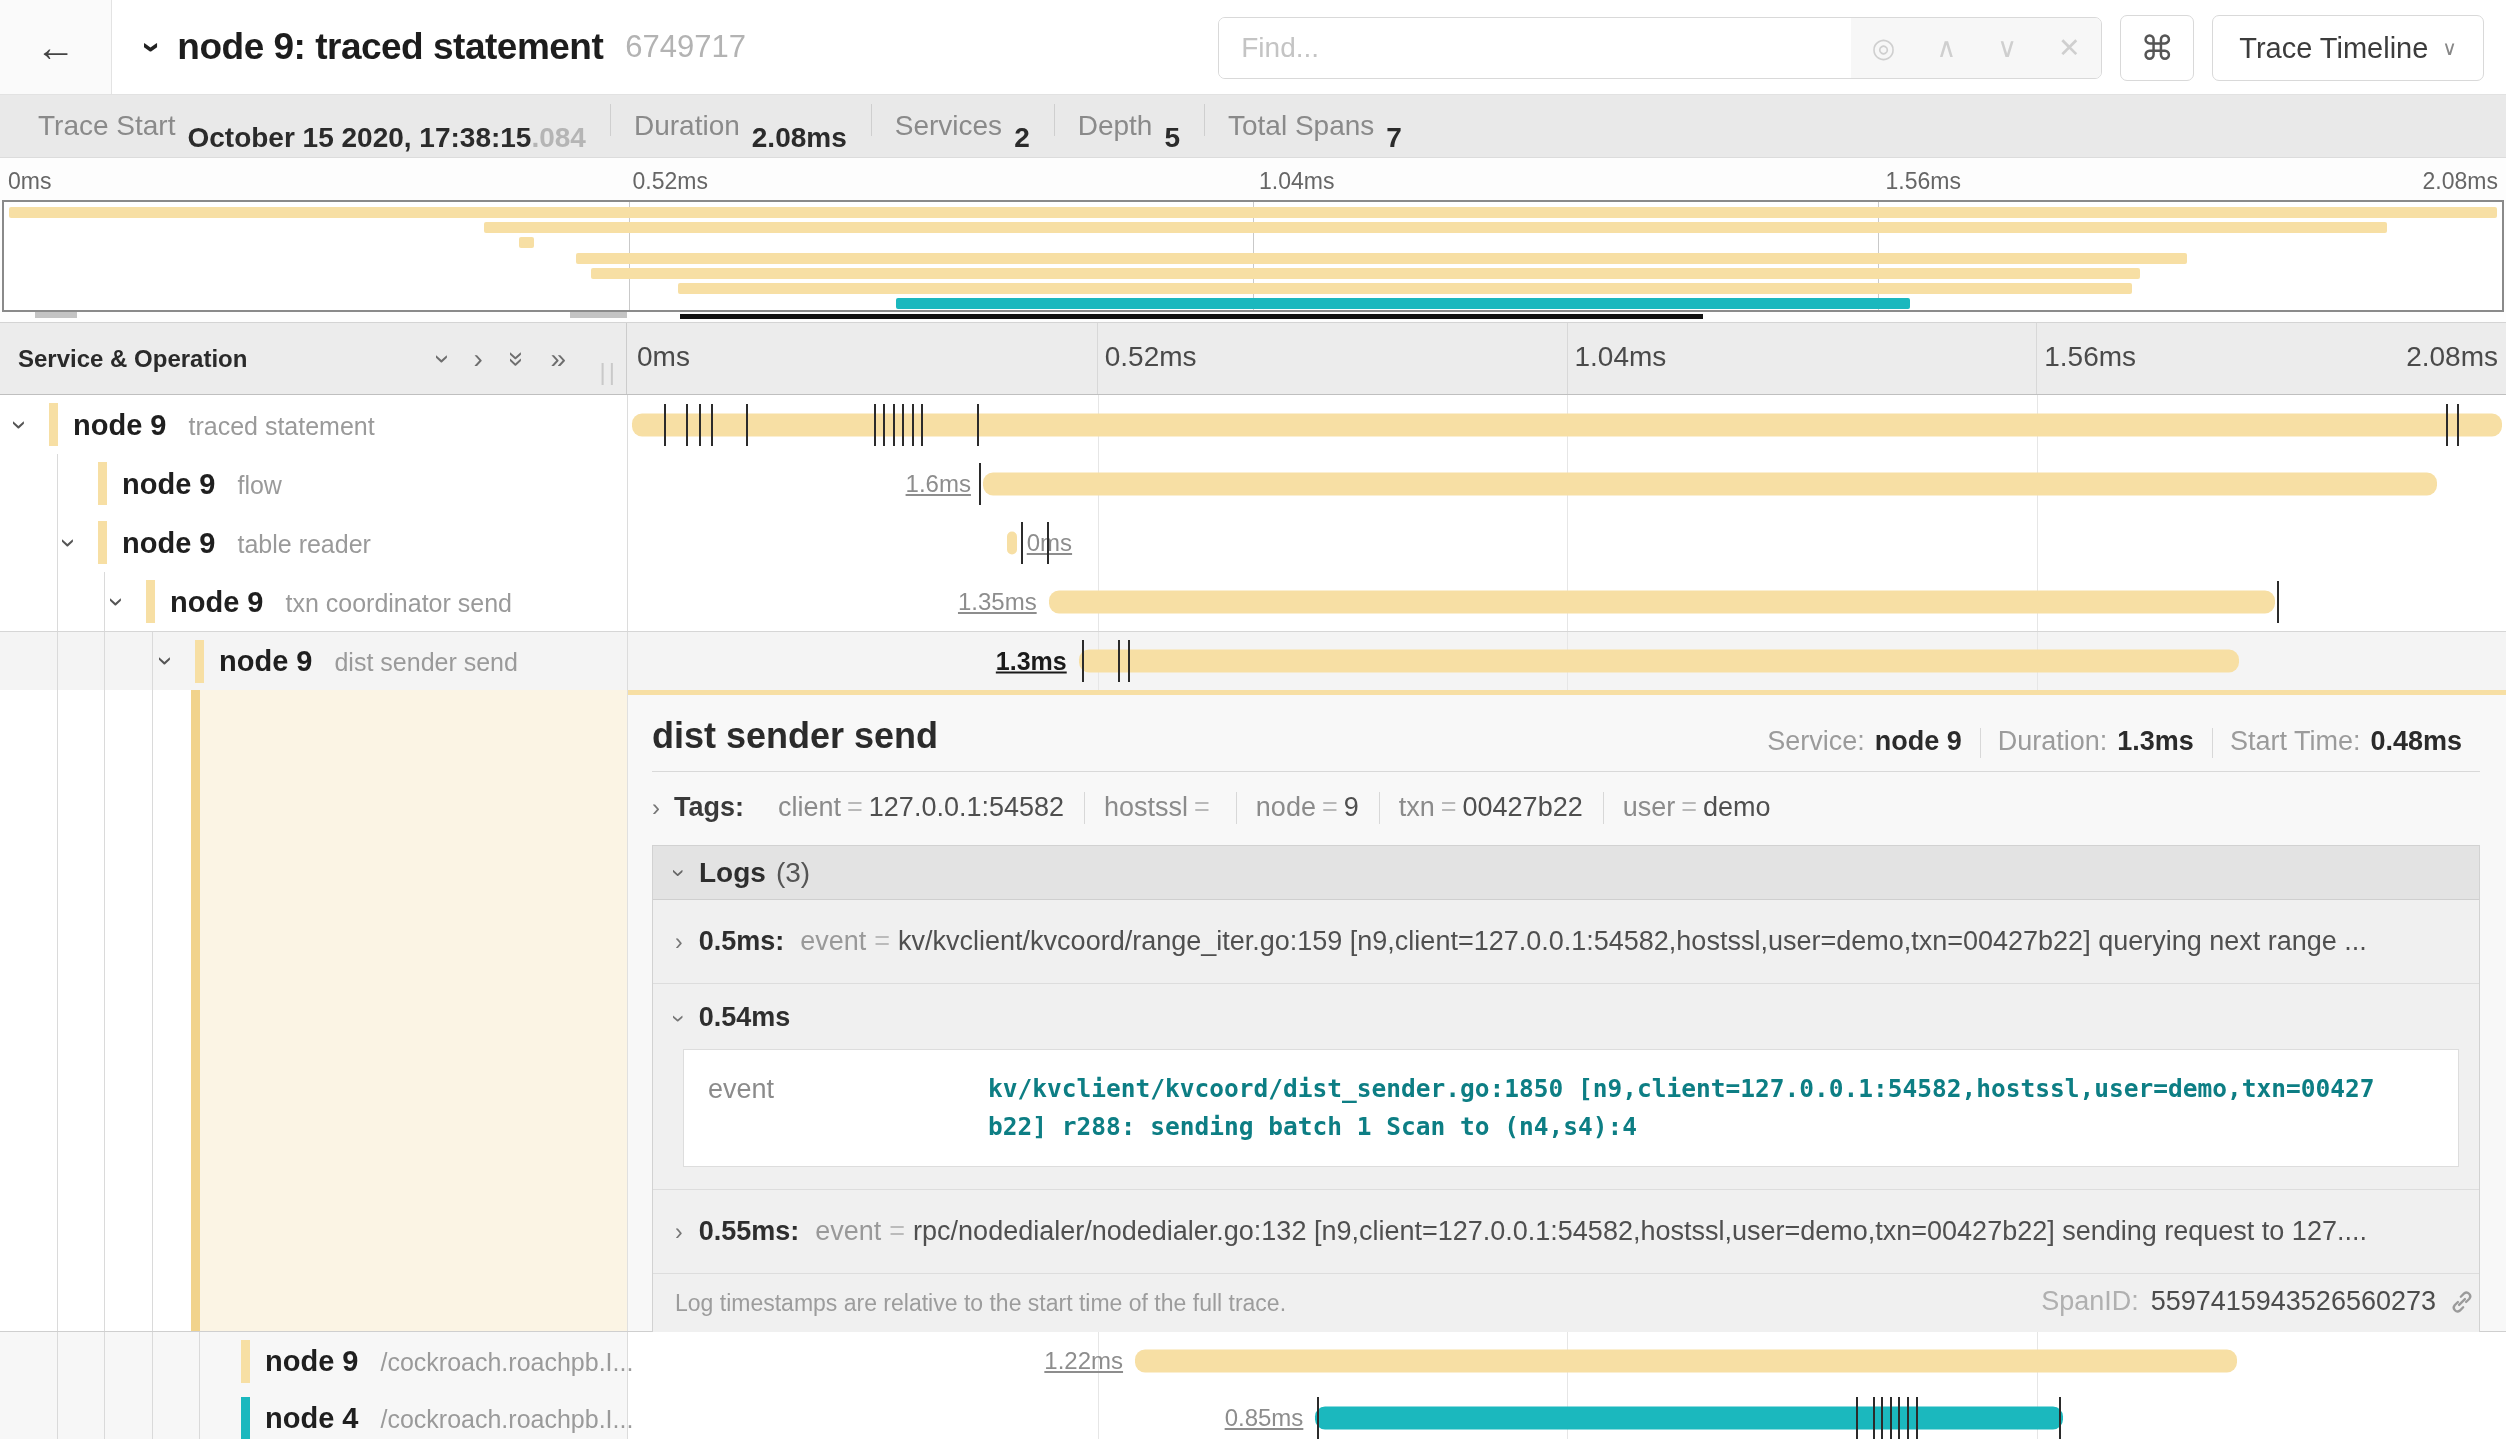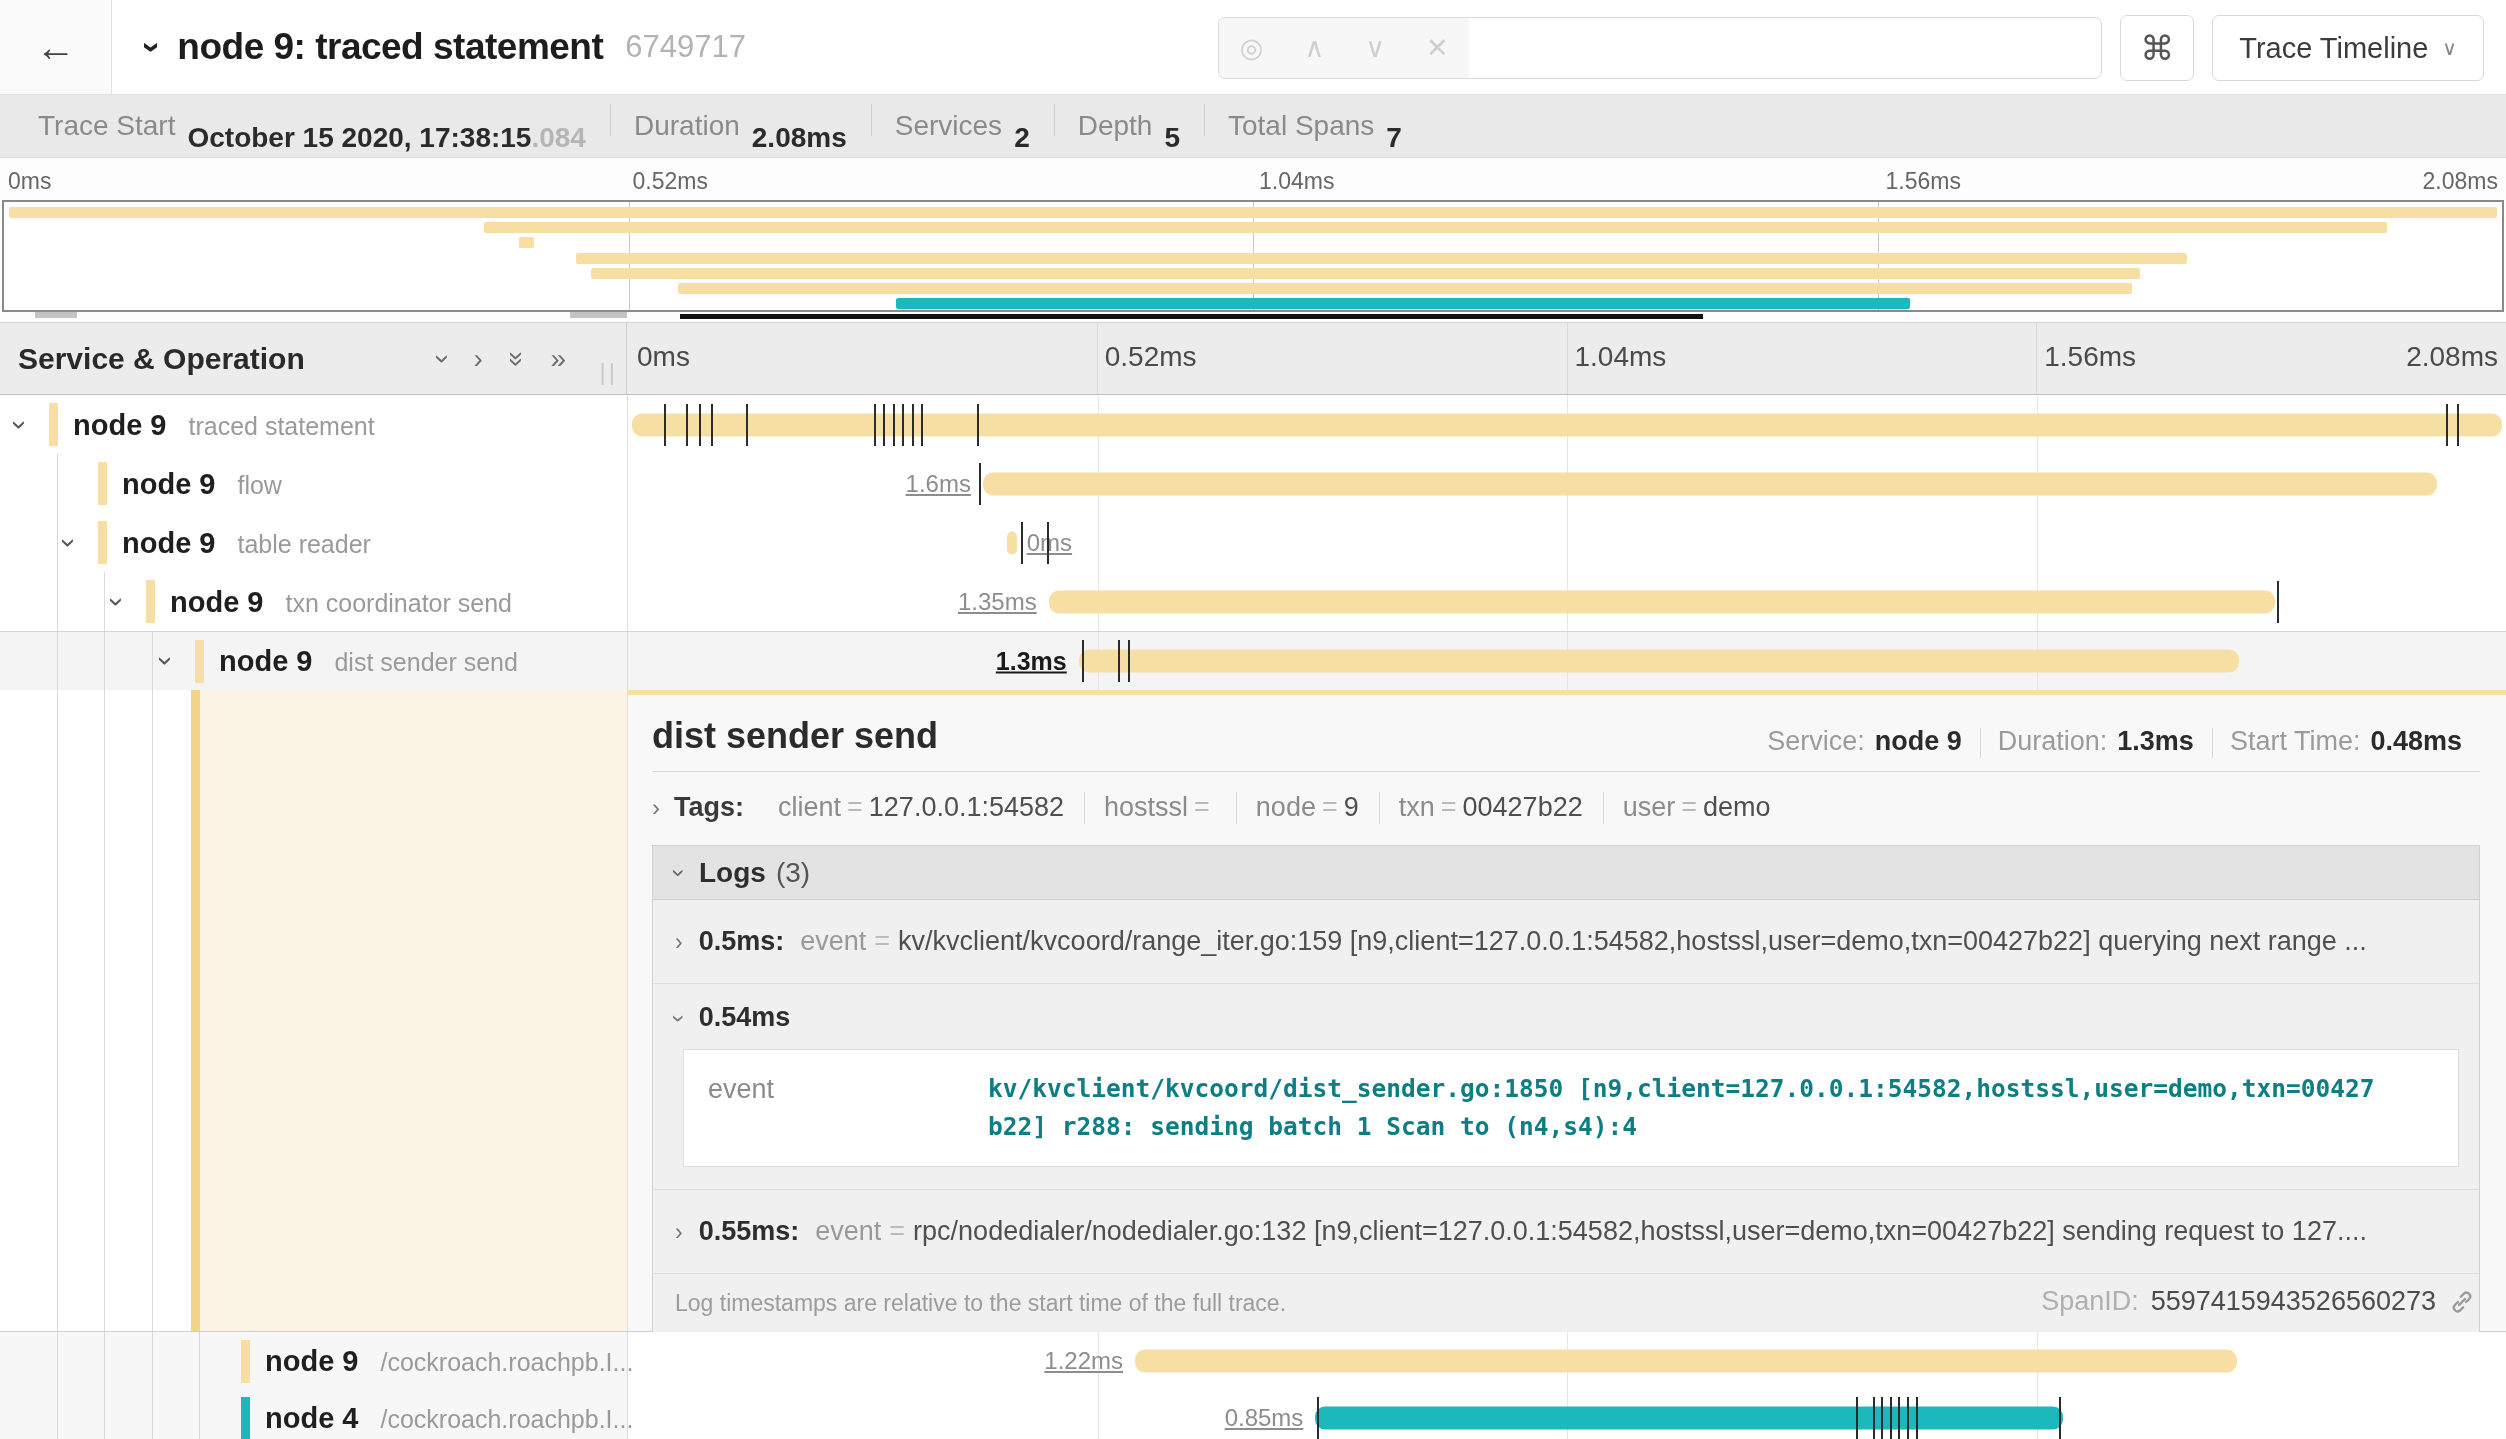--- a/index.html
+++ b/index.html
@@ -43,21 +43,21 @@
   .mini-canvas { position:absolute; left:2px; right:2px; top:42px; height:112px; border:2px solid #8a8a8a; background:#fff;}
   .mini-grid { position:absolute; top:0; bottom:0; width:1px; background:#c9c9c9;}
   .mini-bar { position:absolute; height:11px; border-radius:2px;}
   .mini-scrub { position:absolute; left:2px; right:2px; top:154px; height:10px;}
   .scrub-handle { position:absolute; top:0; height:6px; background:#c3c3c3;}
   .scrub-range { position:absolute; top:2px; height:5px; background:#111;}
 
   
   .grid-header { height:73px; display:flex; background:#ececec; border-top:1px solid #d4d4d4; border-bottom:1px solid #bfbfbf;}
   .gh-left { width:627px; position:relative; border-right:1px solid #cccccc; display:flex; align-items:center; padding-left:18px;}
-  .gh-title { font-size:30px; font-weight:700; color:#2a2a2a;}
+  .gh-title { font-size:24px; font-weight:700; color:#2a2a2a;}
   .gh-icons { position:absolute; right:60px; top:0; height:100%; display:flex; align-items:center; gap:26px; font-size:28px; color:#6e6e6e;}
   .gh-icons span { cursor:pointer; }
   .gh-grip { position:absolute; right:8px; bottom:8px; color:#c9c9c9; font-size:24px; letter-spacing:3px; cursor:col-resize;}
   .gh-right { flex:1; position:relative; font-size:28px; color:#4a4a4a;}
   .gh-right .tick-label { position:absolute; top:18px; }
   .ruler-grid { position:absolute; top:0; bottom:0; width:1px; background:#d8d8d8;}
 
   
   .rows-area { position:relative; }
   .span-row { height:59px; display:flex; position:relative; background:#fff;}
@@ -130,20 +130,21 @@
   <div class="back-box">
     <span>←</span>
   </div>
   <div class="title-wrap">
     <span class="title-chevron rot90">›</span>
     <span class="trace-title">node 9: traced statement</span>
     <span class="trace-id">6749717</span>
   </div>
   <div class="top-controls">
     <div class="find-box">
+      <input type="text" placeholder="Find..." style="">
       <div class="find-icons">
         <span>◎</span>
         <span>∧</span>
         <span>∨</span>
         <span>✕</span>
       </div>
     </div>
     <div class="kbd-btn">
       <span>⌘</span>
     </div>

